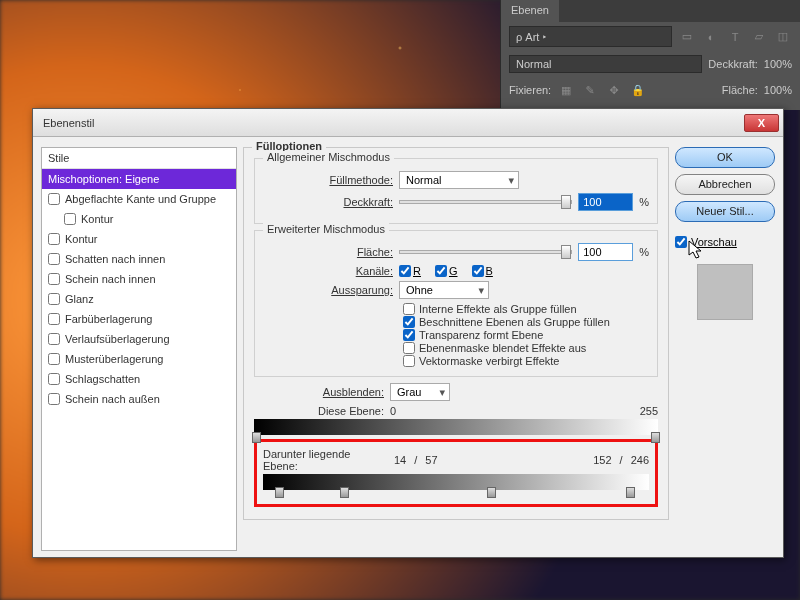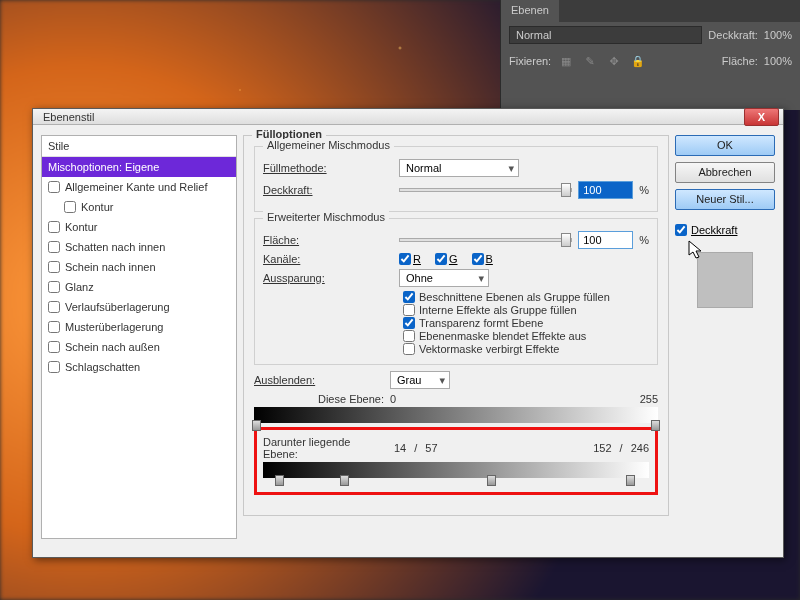--- a/index.html
+++ b/index.html
@@ -7,37 +7,37 @@
 .bg-img{position:absolute;inset:0;background:radial-gradient(circle at 80px 300px,#ff9a3c 0%,#d4651a 30%,#1a1530 70%);filter:blur(2px)}
 .bg-sparks{position:absolute;inset:0;background-image:radial-gradient(circle at 10% 20%,rgba(255,180,80,.8) 0,transparent 2px),radial-gradient(circle at 30% 15%,rgba(255,180,80,.6) 0,transparent 1.5px),radial-gradient(circle at 50% 8%,rgba(255,200,100,.7) 0,transparent 2px)}
 .ps-panel{position:absolute;top:0;right:0;width:300px;height:110px;background:#535353;border-left:1px solid #2b2b2b}
 .ps-tabs{display:flex;height:22px;background:#3c3c3c}
 .ps-tab{padding:4px 10px;color:#ccc;background:#535353}
 .ps-panel-row{display:flex;align-items:center;gap:6px;padding:4px 8px;color:#ccc}
 .ps-mini-select{background:#3c3c3c;border:1px solid #2b2b2b;color:#ccc;padding:2px 20px 2px 6px;flex:1}
 .ps-icon{width:18px;height:18px;color:#888;display:inline-flex;align-items:center;justify-content:center}
 .ps-val{color:#ccc}
 .dialog{position:absolute;left:32px;top:108px;width:752px;height:450px;background:#f0f0f0;border:1px solid #5a5a5a;box-shadow:2px 2px 8px rgba(0,0,0,.5)}
-.titlebar{height:16px;background:linear-gradient(#f4f4f4,#dedede);display:flex;align-items:center;padding:0 4px 0 10px;border-bottom:1px solid #b0b0b0}
+.titlebar{height:28px;background:linear-gradient(#f4f4f4,#dedede);display:flex;align-items:center;padding:0 4px 0 10px;border-bottom:1px solid #b0b0b0}
 .titlebar-title{flex:1;color:#333}
 .titlebar-btn{width:35px;height:18px;display:flex;align-items:center;justify-content:center;border-radius:2px;border:1px solid #9a3030;background:linear-gradient(#e77,#c83535);color:#fff;font-weight:bold}
 .dialog-body{display:flex;padding:10px 8px;gap:6px;height:calc(100% - 24px)}
 .styles-panel{width:196px;border:1px solid #b0b0b0;background:#fff;height:100%;overflow:hidden}
 .styles-header{padding:4px 6px;color:#333;border-bottom:1px solid #e0e0e0}
 .styles-item{display:flex;align-items:center;height:20px;padding:0 6px;gap:5px;color:#333;white-space:nowrap}
 .styles-item.selected{background:#6d28d9;color:#fff}
 .styles-item.indent{padding-left:22px}
 .styles-item input[type=checkbox]{width:12px;height:12px}
 .center{flex:1;height:100%}
-.fieldset{border:1px solid #c8c8c8;margin-bottom:6px;padding:10px 10px 20px 10px;position:relative}
+.fieldset{border:1px solid #c8c8c8;margin-bottom:6px;padding:10px 10px 12px 10px;position:relative}
 .fieldset-title{position:absolute;top:-8px;left:8px;background:#f0f0f0;padding:0 4px;font-weight:bold;color:#333}
 .subgroup{border:1px solid #d0d0d0;padding:8px;position:relative;margin-top:6px}
 .subgroup-title{position:absolute;top:-8px;left:8px;background:#f0f0f0;padding:0 4px;font-weight:normal;color:#333}
 .row{display:flex;align-items:center;margin:4px 0;gap:6px}
-.row-label{width:130px;text-align:left;color:#333}
+.row-label{width:130px;text-align:right;color:#333}
 .row-label.u{text-decoration:underline}
 .select{border:1px solid #aaa;background:#fff;padding:2px 18px 2px 6px;min-width:90px;position:relative}
 .select::after{content:"▾";position:absolute;right:4px;top:2px;color:#555}
 .slider{height:4px;background:#e0e0e0;border:1px solid #aaa;flex:1;min-width:100px;position:relative}
 .slider-thumb{position:absolute;width:10px;height:14px;background:linear-gradient(#fff,#ccc);border:1px solid #888;top:-6px}
 .num-input{width:55px;border:1px solid #5a9edb;padding:2px 4px;background:#fff}
 .num-input.sel{background:#0a64c8;color:#fff}
 .pct{color:#333}
 .ck-row{display:flex;align-items:center;gap:4px;margin:1px 0 1px 140px}
 .ck-row input[type=checkbox]{width:12px;height:12px}
@@ -47,37 +47,45 @@
 .inline-ck input{width:12px;height:12px;accent-color:#0a64c8}
 .inline-ck span{text-decoration:underline}
 .blend-block{margin-top:6px}
 .blend-row{display:flex;align-items:center;gap:6px;margin:2px 0}
 .blend-label{width:130px;text-align:right;color:#333}
 .blend-values{display:flex;gap:30px;color:#333;flex:1}
 .gradient-bar{height:16px;background:linear-gradient(90deg,#000,#fff);position:relative;margin:2px 0 4px 0}
 .g-thumb{position:absolute;bottom:-8px;width:9px;height:11px;background:linear-gradient(#ddd,#999);border:1px solid #666}
 .redbox{border:3px solid #e11;padding:4px 6px 10px 6px}
 .right-col{width:100px;display:flex;flex-direction:column;gap:6px}
-.btn{height:21px;border:1px solid #838383;background:linear-gradient(#f6f6f6,#e0e0e0);border-radius:2px;text-align:center;padding-top:3px;color:#222}
+.btn{height:21px;border:1px solid #838383;background:linear-gradient(#f6f6f6,#e0e0e0);border-radius:10px;text-align:center;padding-top:3px;color:#222}
 .btn.primary{border:1px solid #2b6bb5;background:linear-gradient(#cfe7ff,#9ecbf5)}
 .preview-ck{display:flex;align-items:center;gap:4px;margin-top:8px}
 .preview-ck input{width:12px;height:12px;accent-color:#0a64c8}
 .preview-swatch{width:56px;height:56px;border:1px solid #aaa;background:#bfbfbf;margin:10px auto 0}
 .cursor{position:absolute;left:688px;top:240px;pointer-events:none}
 </style>
 </head>
 <body>
 
 <div class="bg-img"></div>
 <div class="bg-sparks"></div>
 
 <div class="ps-panel">
   <div class="ps-tabs">
       <div class="ps-tab">Ebenen</div>
     </div>
+  <div class="ps-panel-row">
+    <div class="ps-mini-select">ρ <span>Art</span> ‣</div>
+    <span class="ps-icon">▭</span>
+    <span class="ps-icon">◐</span>
+    <span class="ps-icon">T</span>
+    <span class="ps-icon">▱</span>
+    <span class="ps-icon">◫</span>
+  </div>
   <div class="ps-panel-row">
     <div class="ps-mini-select">Normal</div>
     <span>Deckkraft:</span>
     <span class="ps-val">100%</span>
   </div>
   <div class="ps-panel-row">
     <span>Fixieren:</span>
     <span class="ps-icon">▦</span>
     <span class="ps-icon">✎</span>
     <span class="ps-icon">✥</span>
@@ -95,21 +103,21 @@
   </div>
   <div class="dialog-body">
     <div class="styles-panel">
       <div class="styles-header">Stile</div>
       <div id="styles-items">
           <div class="styles-item selected">
             <span>Mischoptionen: Eigene</span>
           </div>
           <div class="styles-item">
             <input type="checkbox" style="">
-            <span>Allgemeiner Kante und Relief</span>
+            <span>Abgeflachte Kante und Gruppe</span>
           </div>
           <div class="styles-item indent">
             <input type="checkbox" style="">
             <span>Kontur</span>
           </div>
           <div class="styles-item">
             <input type="checkbox" style="">
             <span>Kontur</span>
           </div>
           <div class="styles-item">
@@ -119,33 +127,37 @@
           <div class="styles-item">
             <input type="checkbox" style="">
             <span>Schein nach innen</span>
           </div>
           <div class="styles-item">
             <input type="checkbox" style="">
             <span>Glanz</span>
           </div>
           <div class="styles-item">
             <input type="checkbox" style="">
+            <span>Farbüberlagerung</span>
+          </div>
+          <div class="styles-item">
+            <input type="checkbox" style="">
             <span>Verlaufsüberlagerung</span>
           </div>
           <div class="styles-item">
             <input type="checkbox" style="">
             <span>Musterüberlagerung</span>
           </div>
           <div class="styles-item">
             <input type="checkbox" style="">
+            <span>Schlagschatten</span>
+          </div>
+          <div class="styles-item">
+            <input type="checkbox" style="">
             <span>Schein nach außen</span>
-          </div>
-          <div class="styles-item">
-            <input type="checkbox" style="">
-            <span>Schlagschatten</span>
           </div>
         </div>
     </div>
 
     <div class="center">
       <div class="fieldset">
         <div class="fieldset-title">Fülloptionen</div>
         <div class="subgroup" style="margin-top:0">
           <div class="subgroup-title">Allgemeiner Mischmodus</div>
           <div class="row">
@@ -185,27 +197,27 @@
             <span class="inline-ck">
                 <input type="checkbox" checked="" style="">
                 <span>B</span>
               </span>
           </div>
           <div class="row">
             <div class="row-label u">Aussparung:</div>
             <div class="select">Ohne</div>
           </div>
           <div id="adv-checks">
-              <div class="ck-row ch">
-                <input type="checkbox" checked="" style="">
-                <label>Beschnittene Ebenen als Gruppe füllen</label>
-              </div>
               <div class="ck-row">
                 <input type="checkbox" style="">
                 <label>Interne Effekte als Gruppe füllen</label>
+              </div>
+              <div class="ck-row ch">
+                <input type="checkbox" checked="" style="">
+                <label>Beschnittene Ebenen als Gruppe füllen</label>
               </div>
               <div class="ck-row ch">
                 <input type="checkbox" checked="" style="">
                 <label>Transparenz formt Ebene</label>
               </div>
               <div class="ck-row">
                 <input type="checkbox" style="">
                 <label>Ebenenmaske blendet Effekte aus</label>
               </div>
               <div class="ck-row">
@@ -254,21 +266,21 @@
         </div>
       </div>
     </div>
 
     <div class="right-col">
       <div class="btn primary">OK</div>
       <div class="btn">Abbrechen</div>
       <div class="btn primary">Neuer Stil...</div>
       <div class="preview-ck">
         <input type="checkbox" checked="" style="">
-        <span style="text-decoration:underline">Deckkraft</span>
+        <span style="text-decoration:underline">Vorschau</span>
       </div>
       <div class="preview-swatch"></div>
     </div>
   </div>
 </div>
 
 <svg class="cursor" width="18" height="20">
     <path d="M1 1 L1 15 L5 12 L8 18 L11 17 L8 11 L13 11 Z" fill="#fff" stroke="#000"></path>
   </svg>
 

